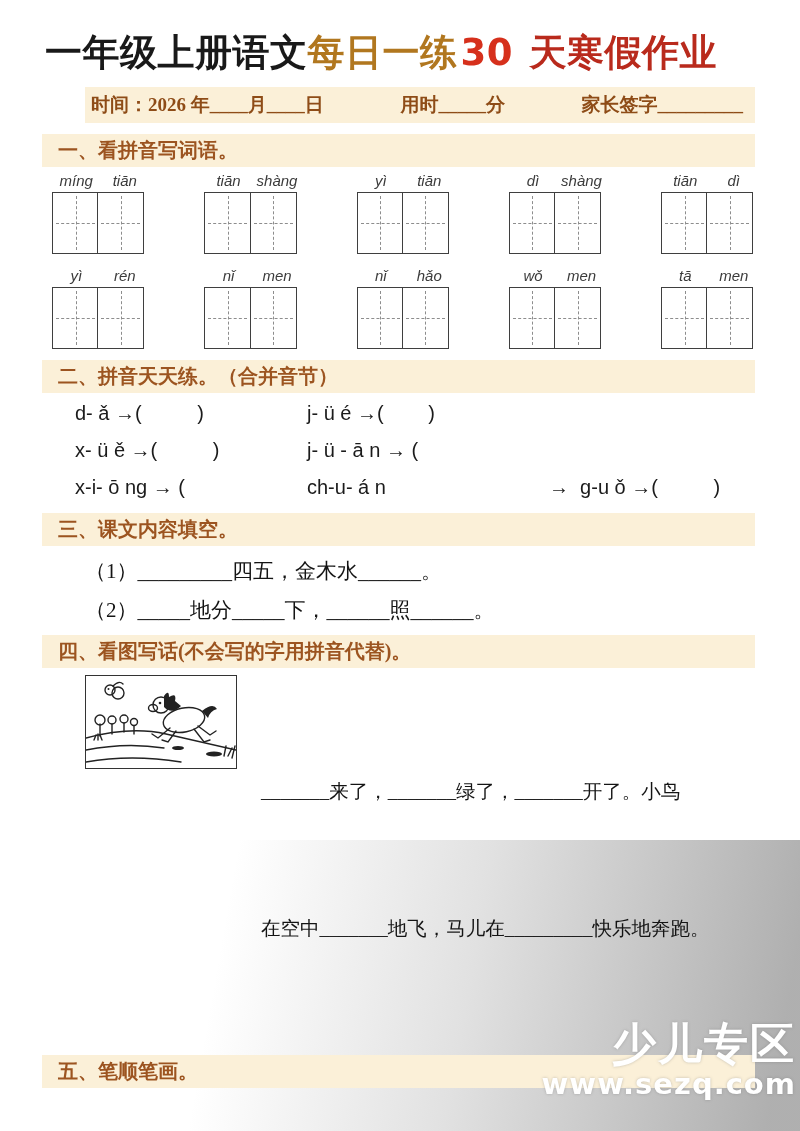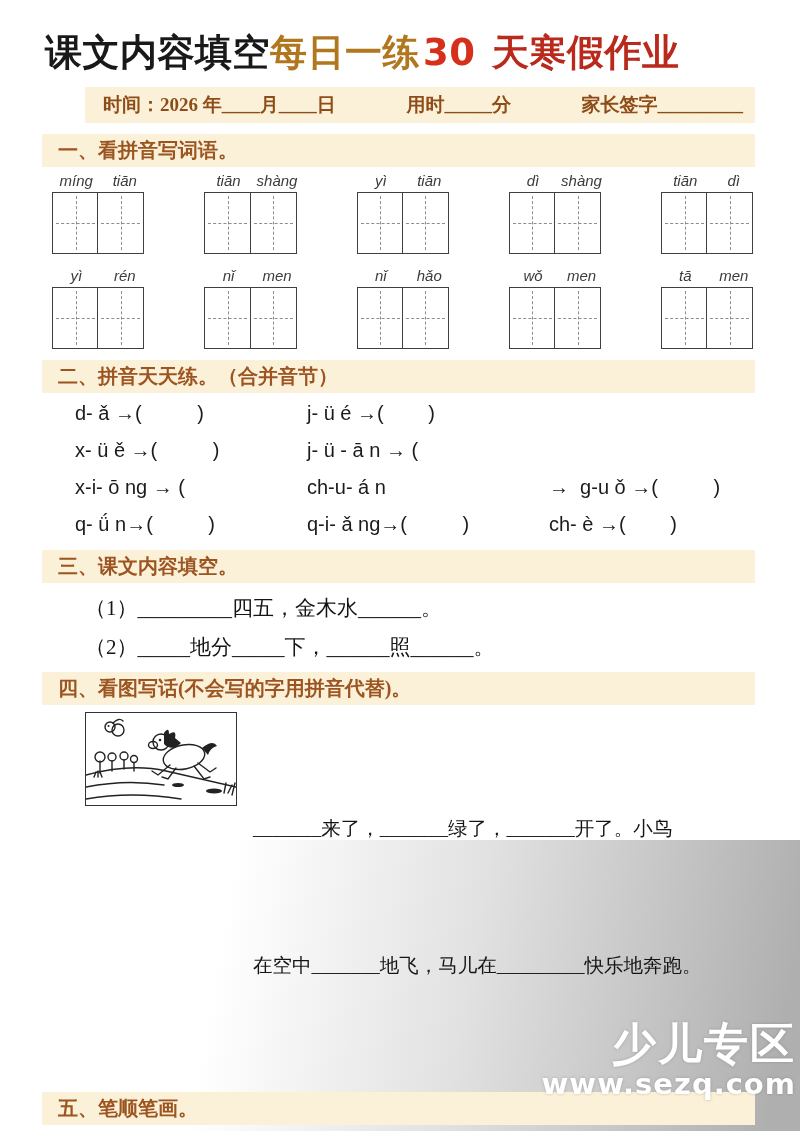--- a/index.html
+++ b/index.html
@@ -17,21 +17,21 @@
   .content { position:relative; z-index:1; padding-top:30px; }
 
   
   .title { margin:0 0 0 45px; font-size:37px; font-weight:900; line-height:1.25;
            font-family:"DejaVu Sans", sans-serif; letter-spacing:0.5px; color:#191919; white-space:nowrap; }
   .title .gold { color:#b1771f; }
   .title .rednum { color:#d6301c; padding:0 3px; }
   .title .red { color:#b92a1c; }
 
   
-  .info-band { margin:11px 45px 0 85px; background:#fbf0d8; padding:5px 12px 5px 18px;
+  .info-band { margin:11px 45px 0 85px; background:#fbf0d8; padding:5px 12px 5px 6px;
                display:flex; justify-content:space-between; color:#8e4c17;
                font-size:19px; font-weight:700; font-family:"Liberation Serif", serif; }
 
   
   .band { margin:11px 45px 0 42px; background:#fbf0d8; padding:3px 16px;
           font-size:20px; font-weight:800; color:#9c5420;
           font-family:"Liberation Serif", serif; }
 
   
   .prow { display:flex; justify-content:space-between; margin:5px 42px 0 52px;font-style:italic; }
@@ -50,42 +50,42 @@
   .s2-row { display:grid; grid-template-columns:232px 242px 1fr; font-size:20px;
             white-space:pre; margin-bottom:14px; }
 
   
   .line { margin:11px 0 0 85px; font-size:21px; color:#141414;
           font-family:"Liberation Serif", serif; white-space:pre; }
 
   
   .s4-wrap { display:flex; align-items:flex-start; margin:7px 10px 0 85px; }
   .pic-frame { width:150px; height:92px; border:1.8px solid #333; flex:none; background:#fff; }
-  .s4-lines { margin-left:16px; font-size:19.5px; line-height:2.35; color:#141414;
+  .s4-lines { margin-left:24px; font-size:19.5px; line-height:2.35; color:#141414;
               font-family:"Liberation Serif", serif; white-space:pre; margin-top:2px; }
 
   
   .watermark { position:absolute; right:4px; bottom:30px; z-index:2; text-align:right;
                color:#ffffff; font-weight:800; font-family:"DejaVu Sans", sans-serif;
                text-shadow:0 0 3px rgba(90,90,90,0.35); }
   .wm1 { font-size:44px; line-height:1.05; letter-spacing:2px; }
   .wm2 { font-size:29px; line-height:1.15; letter-spacing:1px; }
 
   svg .ln { fill:none; stroke:#222; stroke-width:1.4; stroke-linecap:round; }
   svg .dk { fill:#222; stroke:none; }
 </style>
 </head>
 <body>
 
 <div class="page">
   <div class="shade"></div>
 
   <div class="content">
 
-    <h1 class="title"><span>课文内容填空</span><span class="gold">每日一练</span><span class="rednum">30</span><span class="red"> 天寒假作业</span></h1>
+    <h1 class="title"><span>一年级上册语文</span><span class="gold">每日一练</span><span class="rednum">30</span><span class="red"> 天寒假作业</span></h1>
 
     <div class="info-band">
       <span>时间：2026 年____月____日</span>
       <span>用时_____分</span>
       <span>家长签字_________</span>
     </div>
 
     <div class="band">一、看拼音写词语。</div>
 
     <div class="prow">
@@ -197,23 +197,20 @@
     <div class="band">二、拼音天天练。（合并音节）</div>
     <div class="s2-grid">
       <div class="s2-row">
         <span>d- ǎ →(          )</span><span>j- ü é →(        )</span>
       </div>
       <div class="s2-row">
         <span>x- ü ě →(          )</span><span>j- ü - ā n → (</span>
       </div>
       <div class="s2-row">
         <span>x-i- ō ng → (</span><span>ch-u- á n</span><span>→  g-u ǒ →(          )</span>
-      </div>
-      <div class="s2-row">
-        <span>q- ǘ n→(          )</span><span>q-i- ǎ ng→(          )</span><span>ch- è →(        )</span>
       </div>
     </div>
 
     <div class="band">三、课文内容填空。</div>
     <div class="line">（1）_________四五，金木水______。</div>
     <div class="line">（2）_____地分_____下，______照______。</div>
 
     <div class="band">四、看图写话(不会写的字用拼音代替)。</div>
     <div class="s4-wrap">
       <div class="pic-frame">

